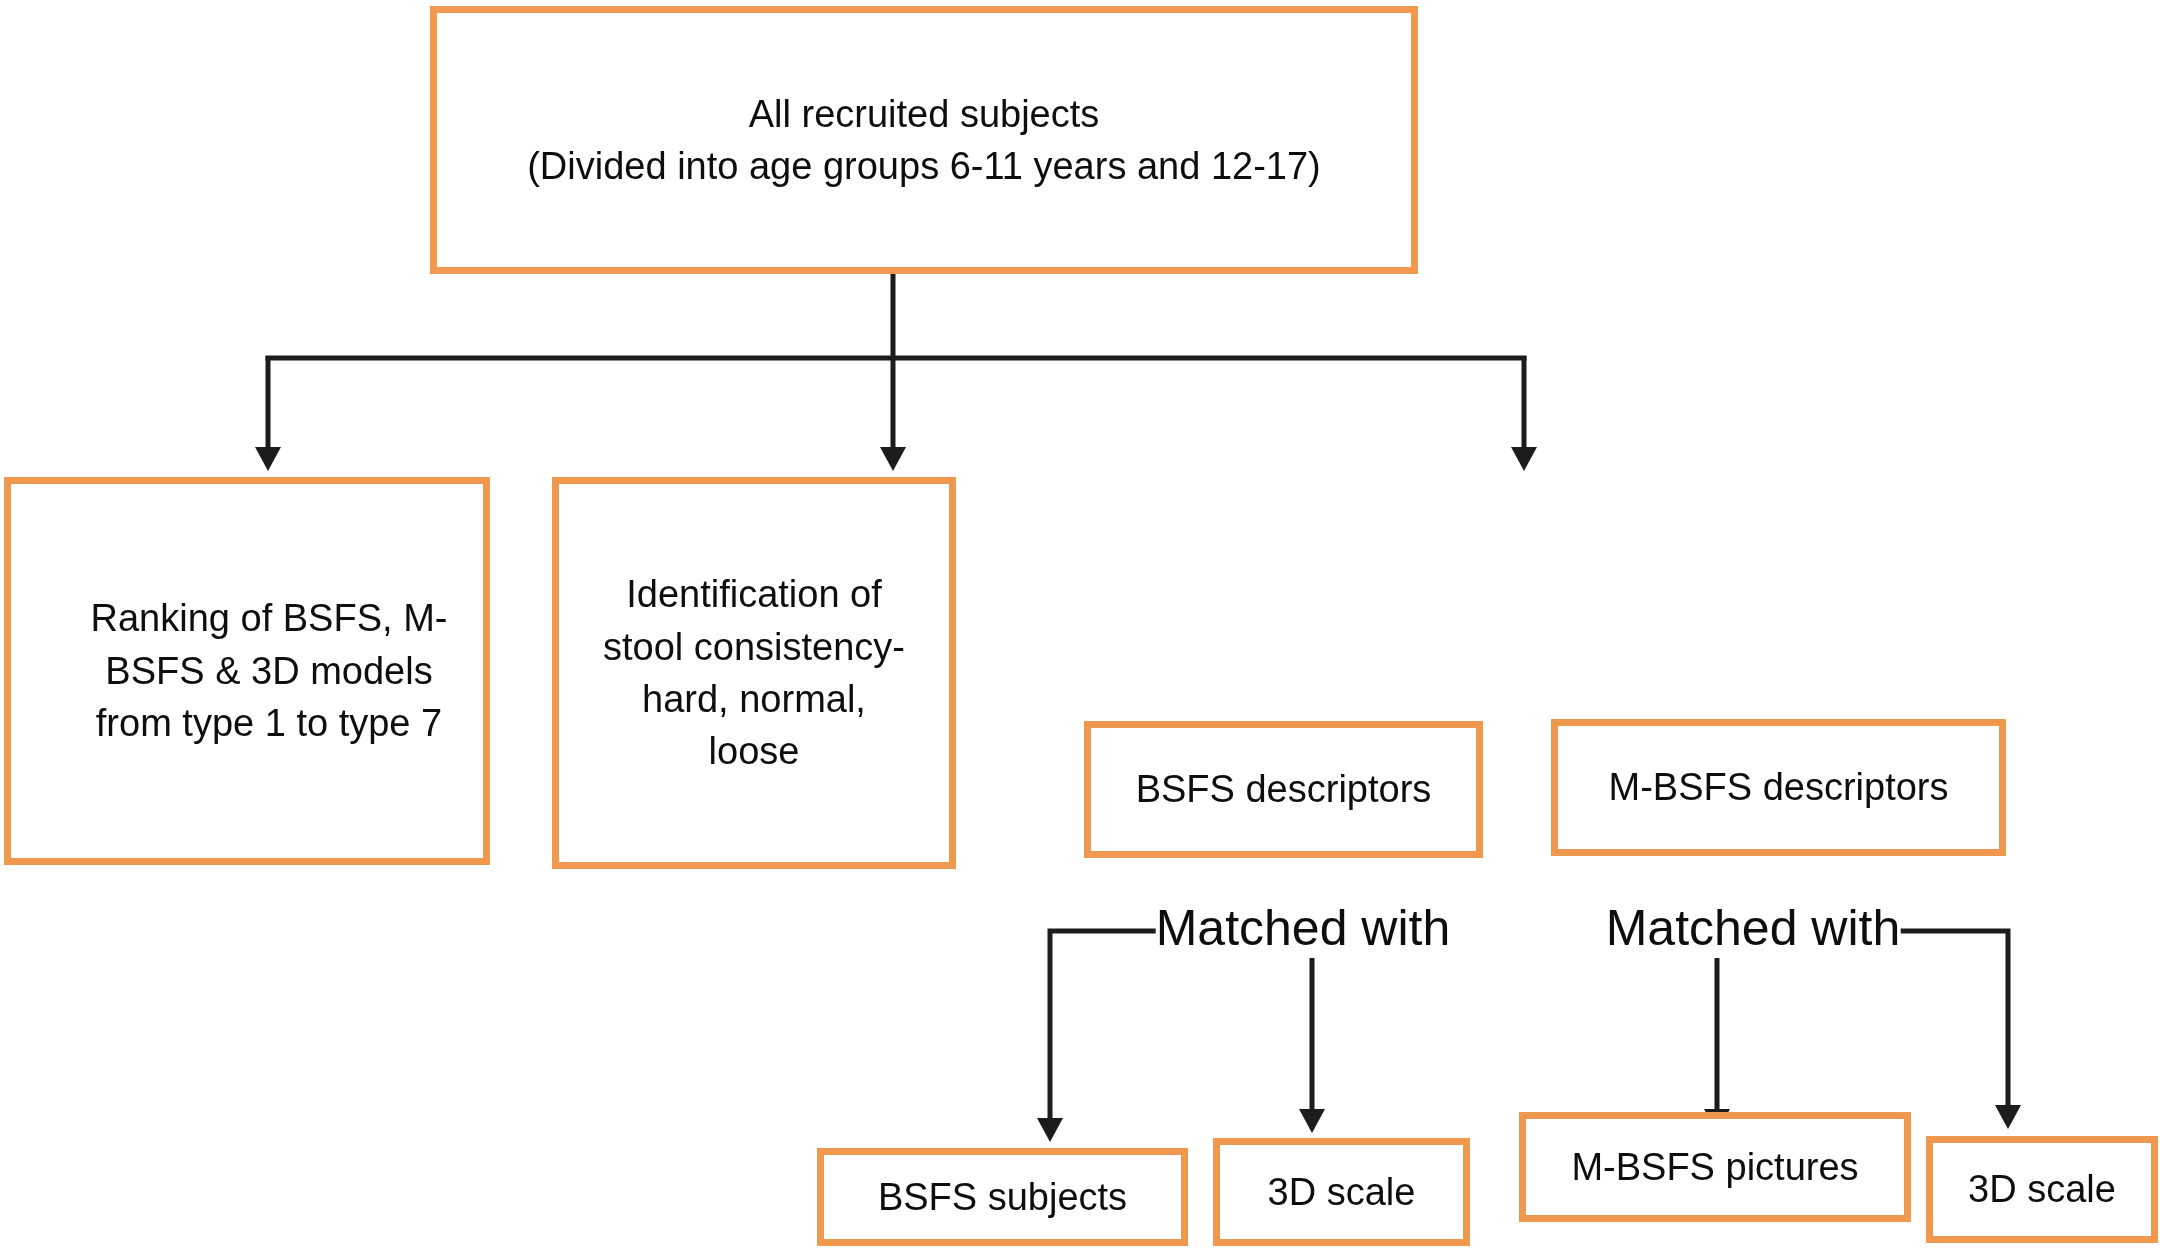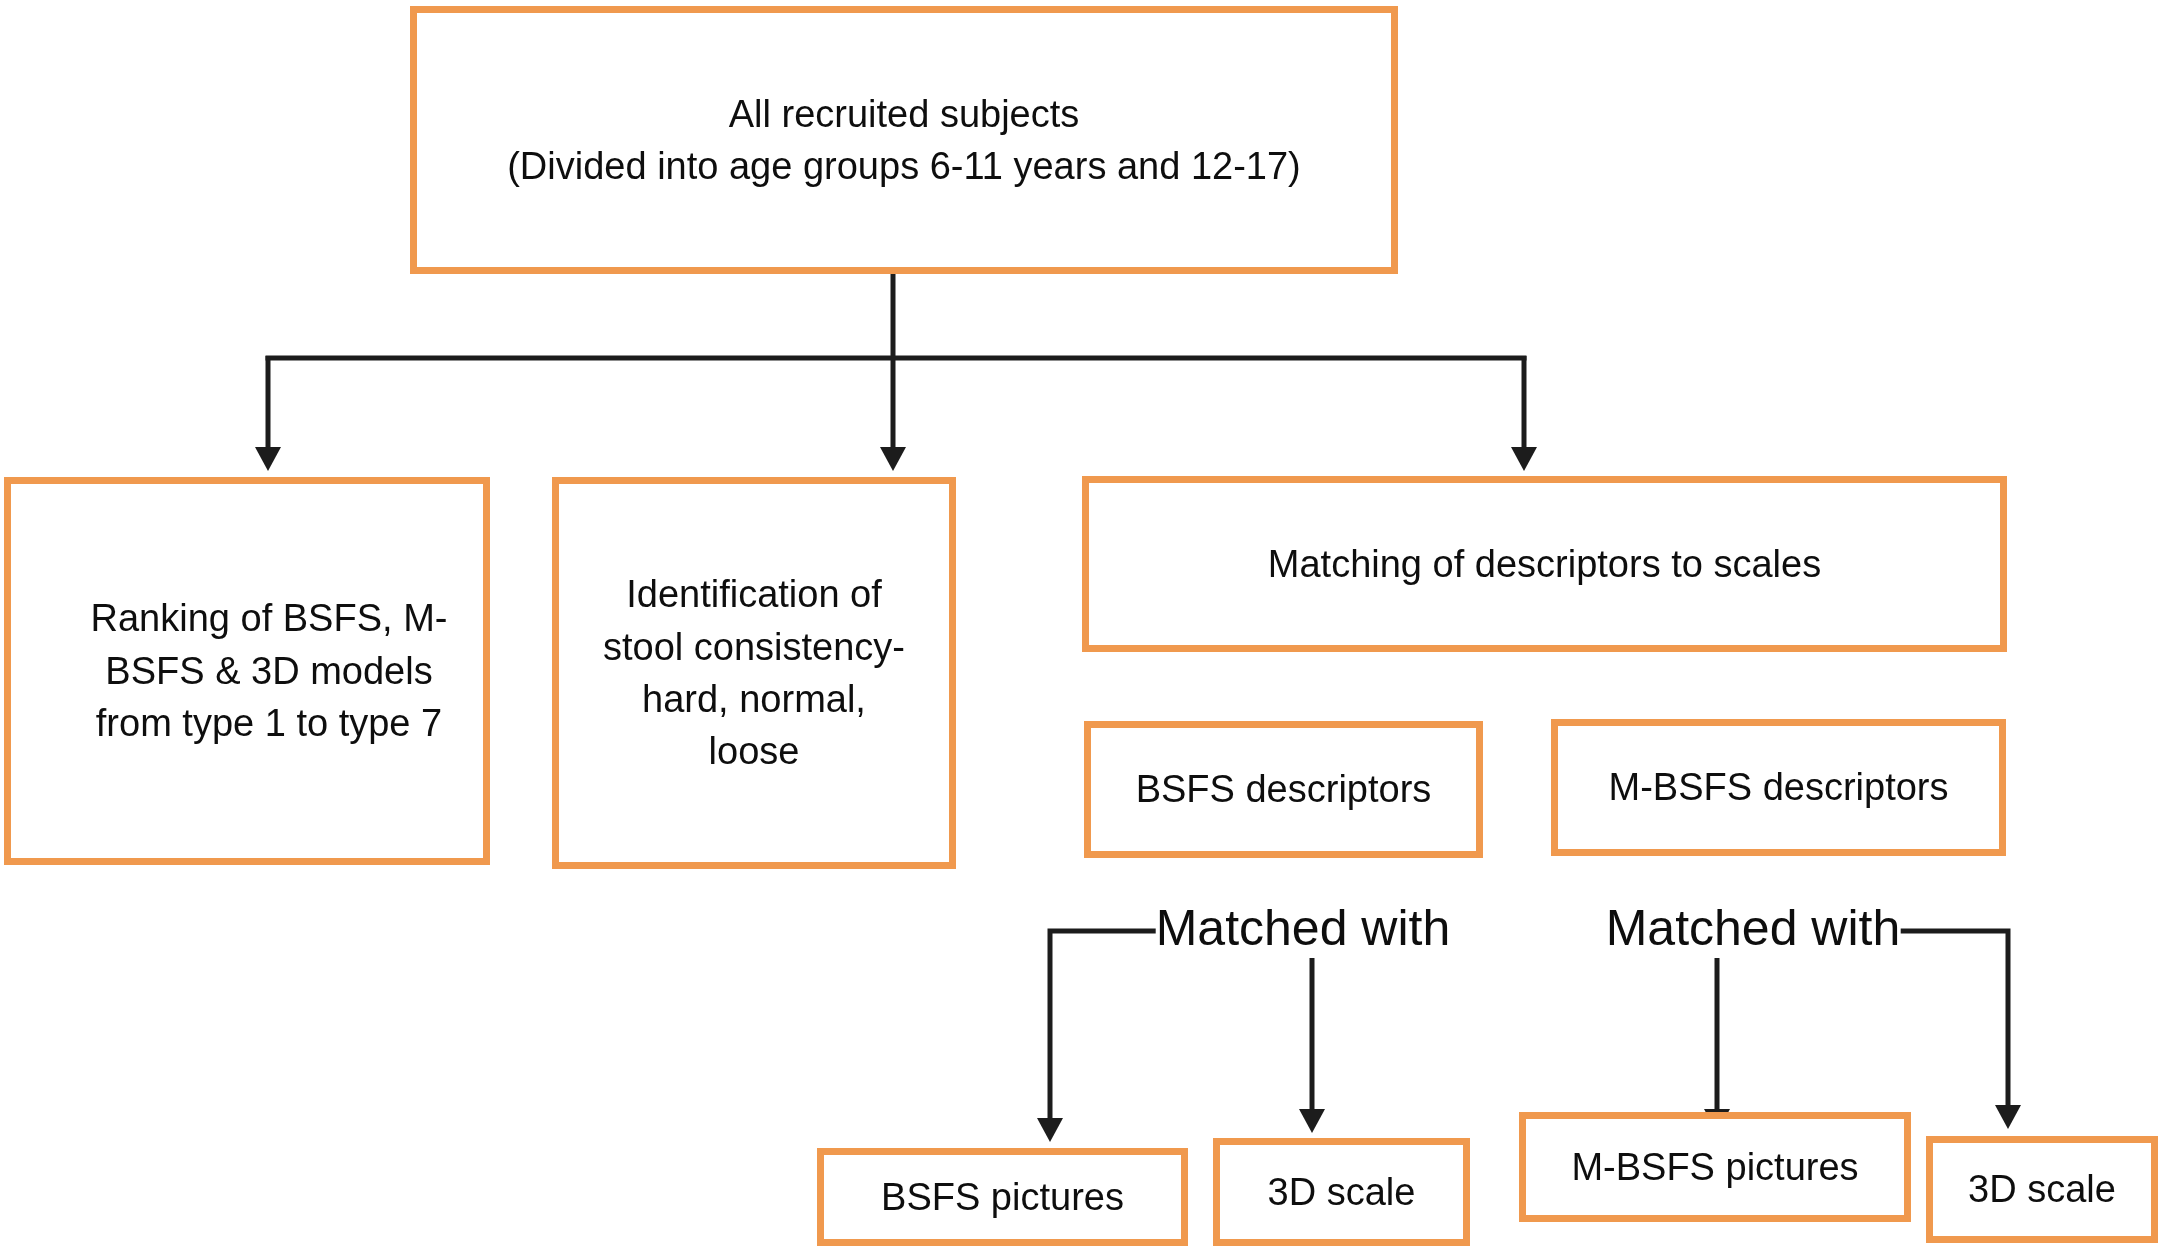--- a/index.html
+++ b/index.html
@@ -82,43 +82,42 @@
     <g>
       <line x1="1717" y1="958" x2="1717" y2="1109"></line>
       <polygon class="arrowhead" points="1704,1109 1730,1109 1717,1133"></polygon>
     </g>
     <g>
       <polyline points="1880,931 2008,931 2008,1105"></polyline>
       <polygon class="arrowhead" points="1995,1105 2021,1105 2008,1129"></polygon>
     </g>
   </svg>
 
-  <div class="node" style="left:410px;top:6px;width:988px;height:268px;">All recruited subjects
+  <div class="node" style="left:430px;top:6px;width:988px;height:268px;">All recruited subjects
 (Divided into age groups 6-11 years and 12-17)</div>
 
   <div class="node" style="left:4px;top:477px;width:486px;height:388px;padding-left:44px;">Ranking of BSFS, M-
 BSFS &amp; 3D models
 from type 1 to type 7</div>
 
   <div class="node" style="left:552px;top:477px;width:404px;height:392px;">Identification of
 stool consistency-
 hard, normal,
 loose</div>
 
-  <div class="node" style="left:1082px;top:476px;width:925px;height:176px;">Matching of descriptors to scales</div>
 
   <div class="node" style="left:1551px;top:719px;width:455px;height:137px;">M-BSFS descriptors</div>
 
   <div class="node" style="left:1084px;top:721px;width:399px;height:137px;">BSFS descriptors</div>
 
   <span class="edge-label" style="left:1303px;top:928px;">Matched with</span>
 
   <span class="edge-label" style="left:1753px;top:928px;">Matched with</span>
 
-  <div class="node" style="left:817px;top:1148px;width:371px;height:98px;">BSFS pictures</div>
+  <div class="node" style="left:817px;top:1148px;width:371px;height:98px;">BSFS subjects</div>
 
   <div class="node" style="left:1213px;top:1138px;width:257px;height:108px;">3D scale</div>
 
   <div class="node" style="left:1519px;top:1112px;width:392px;height:110px;">M-BSFS pictures</div>
 
   <div class="node" style="left:1926px;top:1136px;width:232px;height:107px;">3D scale</div>
 
 </div>
 
 </body></html>

